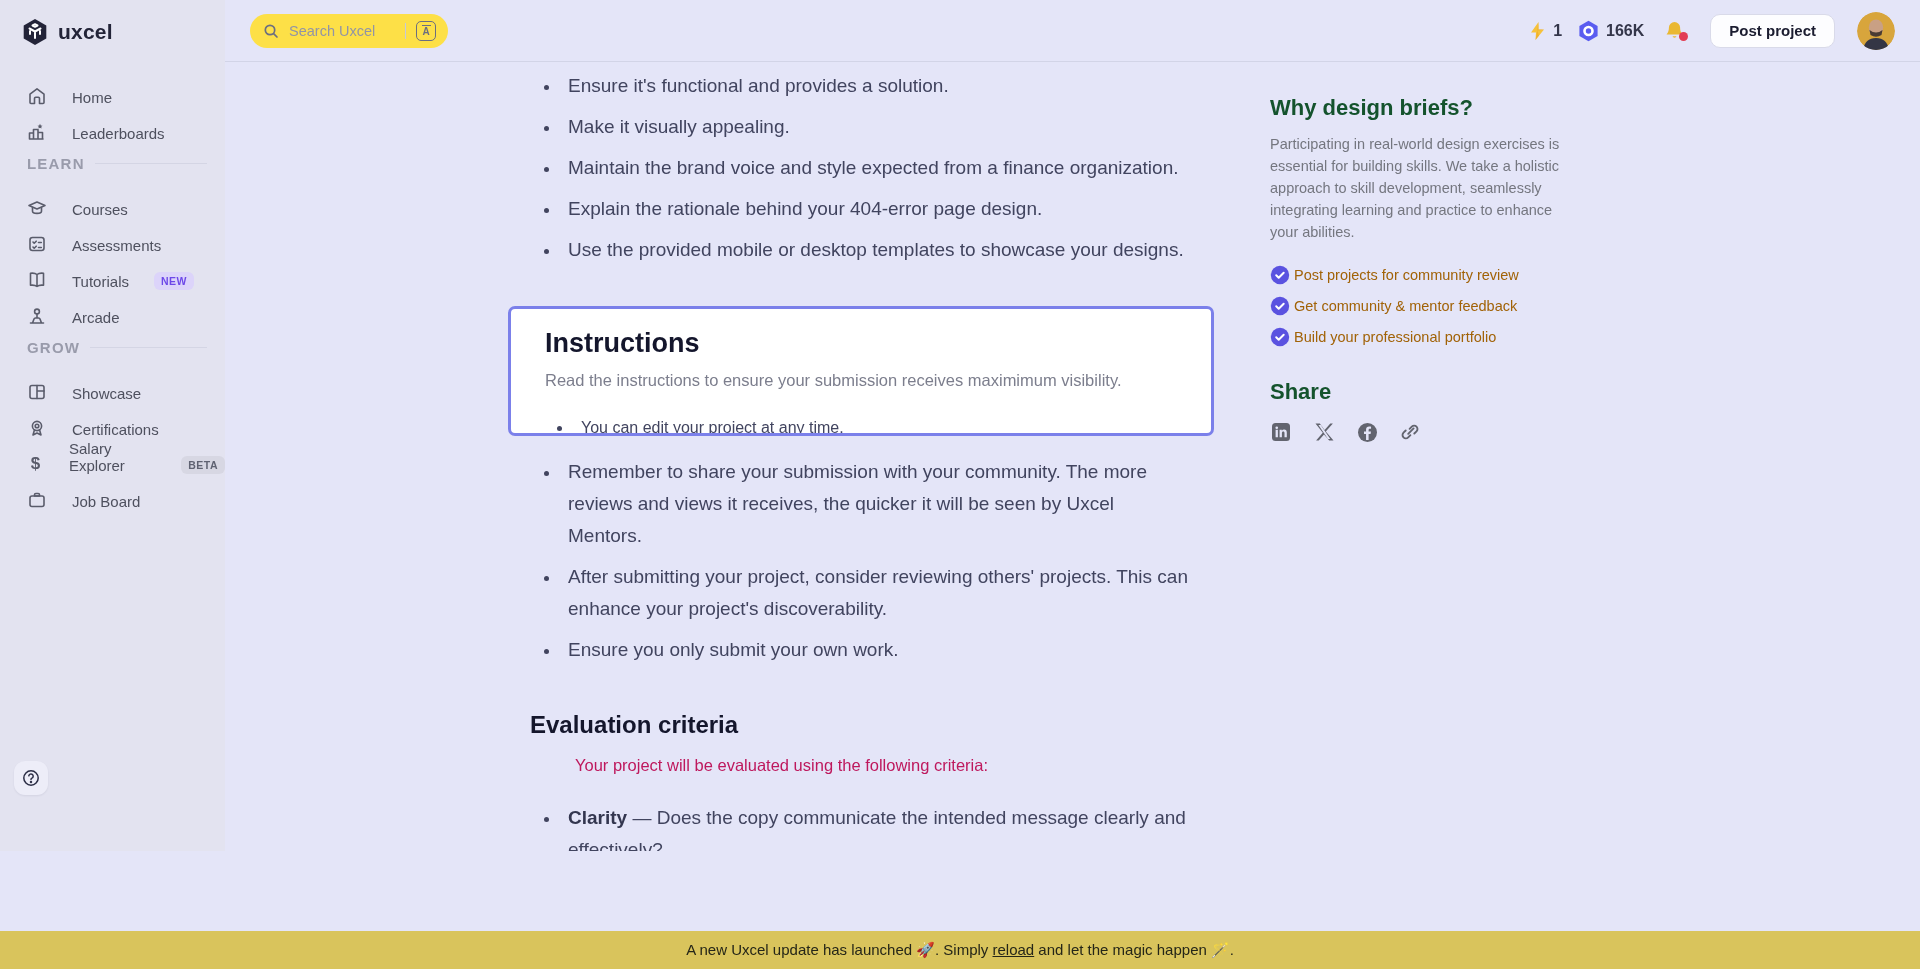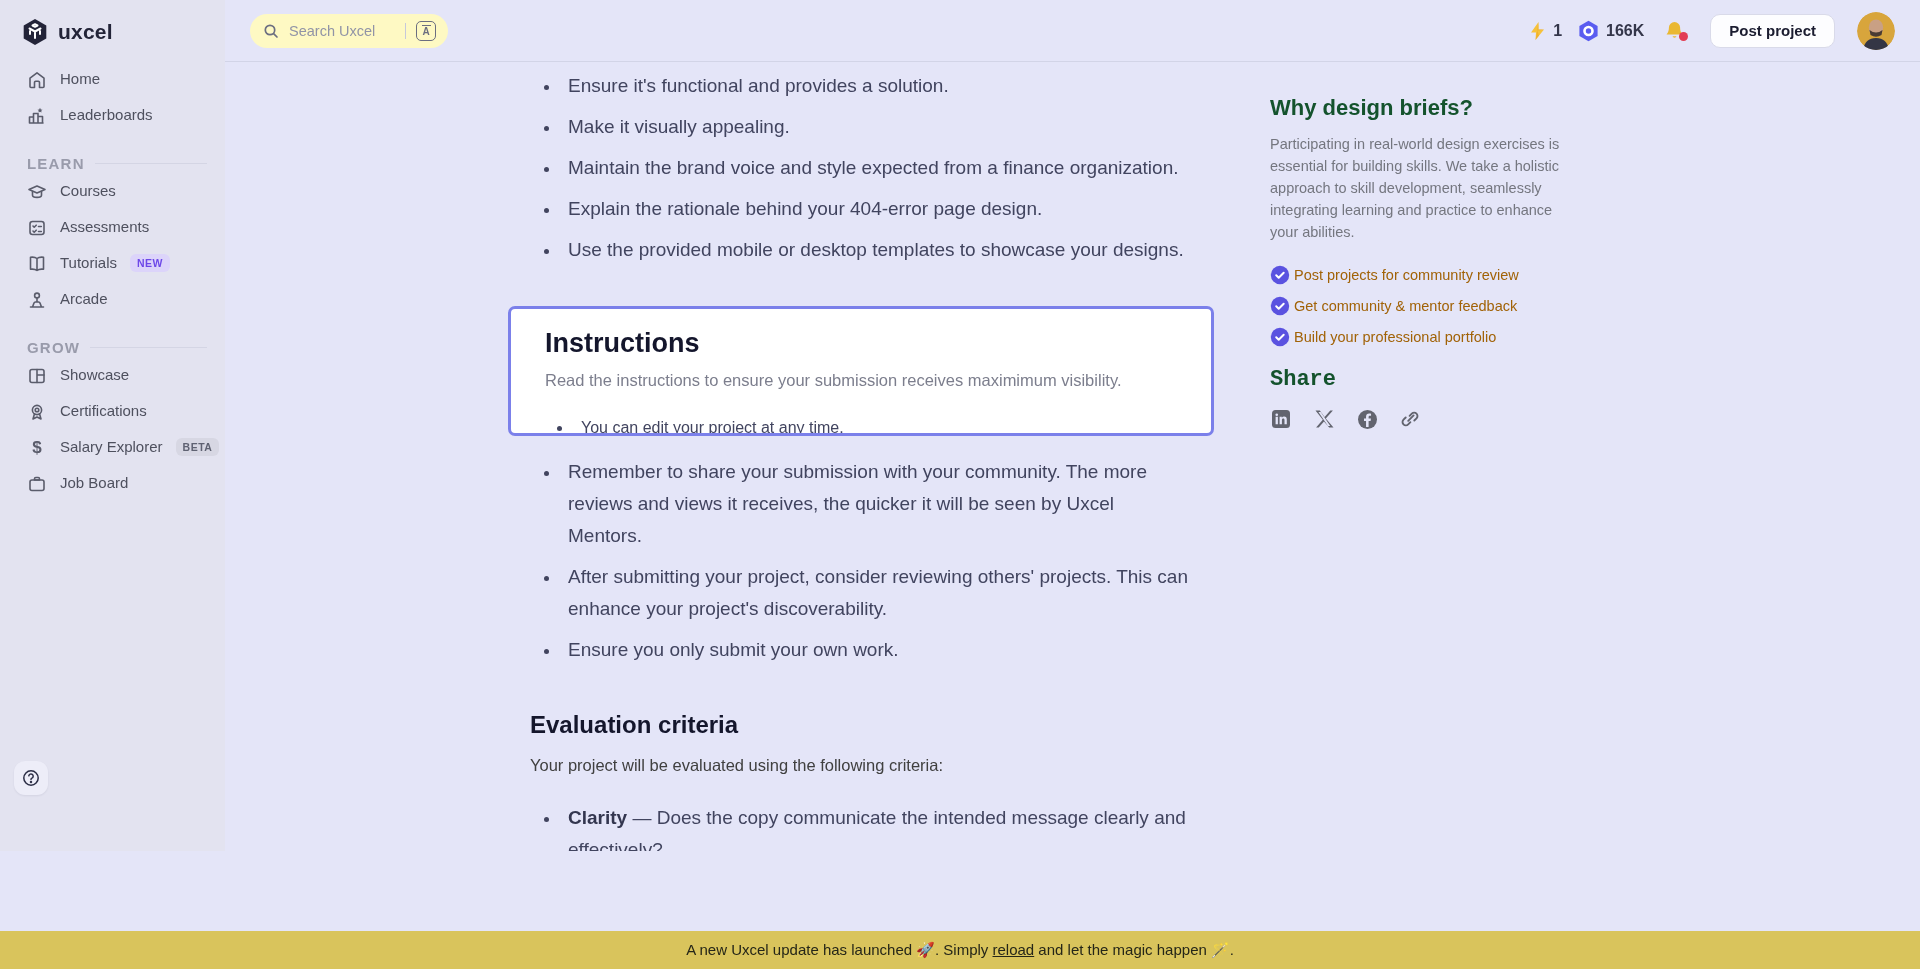--- a/index.html
+++ b/index.html
@@ -9,21 +9,21 @@
 
   .app { display:flex; width:1920px; height:851px; }
 
   
   .sidebar { position:relative; width:225px; min-width:225px; height:100%;
     background:#e3e3f0; padding:14px 0 0 0; }
   .logo-row { display:flex; align-items:center; gap:9px; padding:4px 0 18px 21px; }
   .logo-mark svg { display:block; }
   .logo-text { font-size:21px; font-weight:700; color:#232438; letter-spacing:.2px; }
   .nav { padding-top:6px; }
-  .nav-item { display:flex; align-items:flex-start; gap:13px; height:36px;
+  .nav-item { display:flex; align-items:flex-end; gap:25px; height:36px;
     padding-left:27px; cursor:pointer; color:#4e505e; font-size:15px; }
   .nav-item .nav-icon { width:20px; height:20px; color:#5a5c6b; display:flex; align-items:center; justify-content:center; }
   .nav-item.active { color:#16172b; font-weight:700; }
   .nav-item.active .nav-icon { color:#16172b; }
   .section-label { display:flex; align-items:center; gap:10px; height:30px;
     padding-left:27px; padding-right:18px; margin-top:6px; margin-bottom:4px;
     font-size:15px; font-weight:700; letter-spacing:1.2px; color:#999bab; }
   .section-label .rule { flex:1; height:1px; background:#d4d5e4; }
   .badge { font-size:10.5px; font-weight:700; letter-spacing:.5px;
     padding:3px 7px; border-radius:6px; }
@@ -33,21 +33,21 @@
     border:none; border-radius:11px; background:#ededf8; cursor:pointer;
     display:flex; align-items:center; justify-content:center; color:#2b2d45;
     box-shadow:0 1px 2px rgba(40,40,80,.08); }
 
   
   .main-col { flex:1; display:flex; flex-direction:column; height:100%; }
   .topbar { height:62px; min-height:62px; display:flex; align-items:center;
     justify-content:space-between; border-bottom:1px solid #d2d4e7;
     padding:0 25px 0 25px; }
   .search-pill { display:flex; align-items:center; gap:10px; width:198px; height:34px;
-    background:#fef9c3; border-radius:17px; padding:0 12px 0 13px; }
+    background:#fde047; border-radius:17px; padding:0 12px 0 13px; }
   .search-pill input { flex:1; min-width:0; border:none; outline:none; background:transparent;
     font-size:14.5px; color:#3c3f58; font-family:"Liberation Sans", sans-serif; }
   .search-pill input::placeholder { color:#9194a6; }
   .search-divider { width:1px; height:16px; background:#c6c8db; }
   .topbar-right { display:flex; align-items:center; gap:16px; }
   .stat { display:flex; align-items:center; gap:7px; font-size:16px; font-weight:700; color:#34364a; }
   .bell-wrap { position:relative; width:22px; height:22px; margin-left:4px; cursor:pointer; }
   .bell-dot { position:absolute; right:-2px; bottom:1px; width:9px; height:9px;
     border-radius:50%; background:#e23d53; }
   .post-btn { margin-left:8px; height:34px; padding:0 18px; background:#fdfdff;
@@ -66,31 +66,31 @@
     background:#ffffff; border:3px solid #7b80ea; border-radius:7px;
     padding:20px 34px 0 34px; }
   .instructions-box h2 { font-size:27px; line-height:28px; font-weight:700;
     color:#14162c; margin-bottom:12px; }
   .instructions-box .subtext { font-size:16.5px; line-height:22px; color:#7c7e8d; margin-bottom:22px; }
   .instructions-box ul { list-style:disc; padding-left:28px; }
   .instructions-box li { padding-left:8px; font-size:16px; line-height:30px; color:#41445f; }
 
   .eval-title { font-size:24px; line-height:30px; font-weight:700; color:#14162c;
     margin:44px 0 14px 0; }
-  .eval-sub { font-size:16.5px; line-height:22px; color:#404040; margin-bottom:26px; }
+  .eval-sub { font-size:16.5px; line-height:22px; color:#be185d; margin-bottom:26px;margin-left:45px; }
   .term { font-weight:700; color:#33364f; }
 
   
   .right-aside { width:306px; margin-left:78px; padding-top:33px; }
   .right-aside h3 { font-size:22px; font-weight:700; color:#14532d; margin-bottom:12px; }
   .why-body { font-size:14.5px; line-height:22px; color:#74767f; margin-bottom:22px; }
   .benefit { display:flex; align-items:center; gap:4px; margin-bottom:11px;
     font-size:14.5px; color:#a16207; }
   .benefit .check { width:20px; height:20px; flex:none; }
-  .share-block { margin-top:20px;font-family:Liberation Mono, monospace; }
+  .share-block { margin-top:32px; }
   .share-icons { display:flex; align-items:center; gap:21px; margin-top:16px; color:#62646f; }
   .share-icons .sicon { width:22px; height:22px; display:flex; align-items:center;
     justify-content:center; cursor:pointer; color:#62646f; }
 
   
   .banner { position:fixed; left:0; bottom:0; width:1920px; height:38px;
     background:#d9c45c; display:flex; align-items:center; justify-content:center;
     font-size:15px; color:#252618; z-index:50; }
   .banner a { color:#252618; text-decoration:underline; cursor:pointer; }
 </style>

